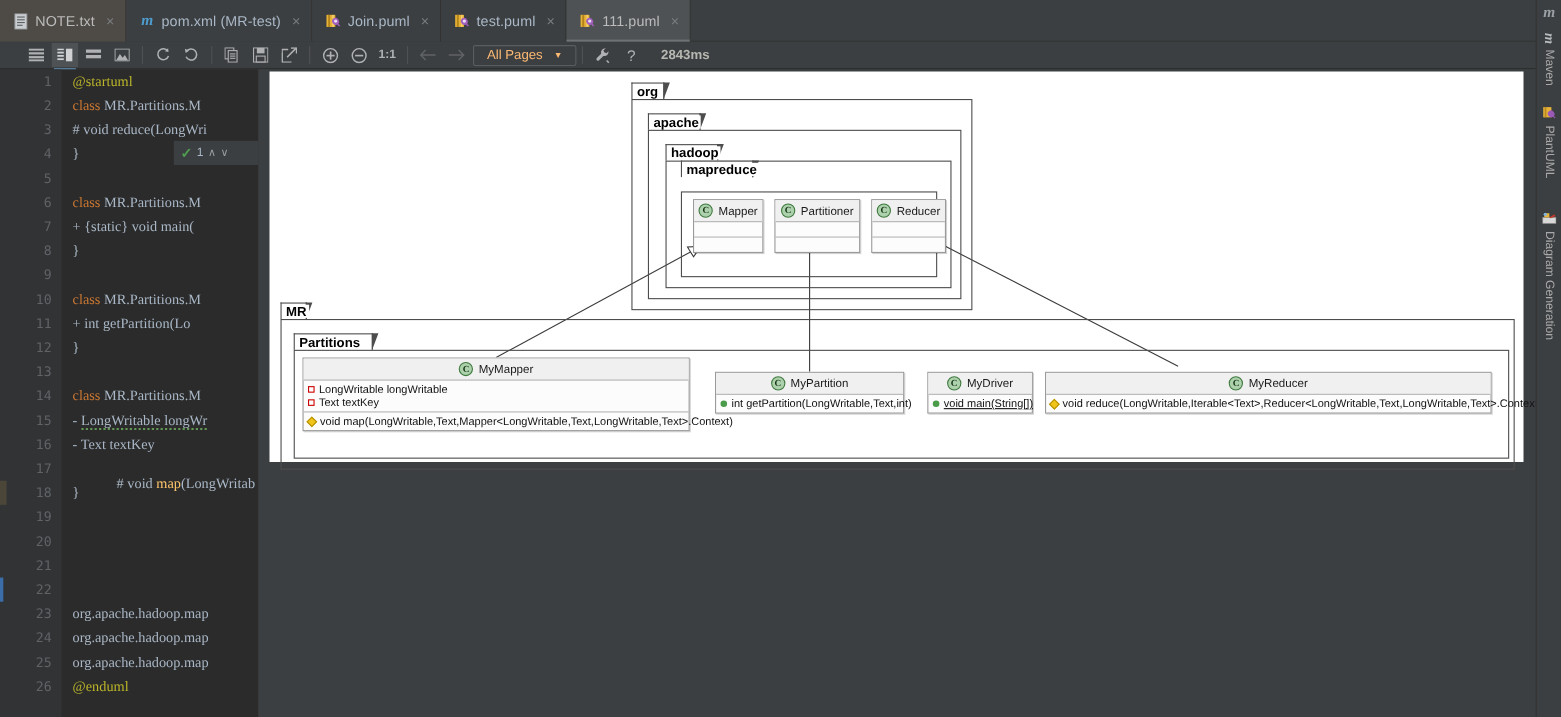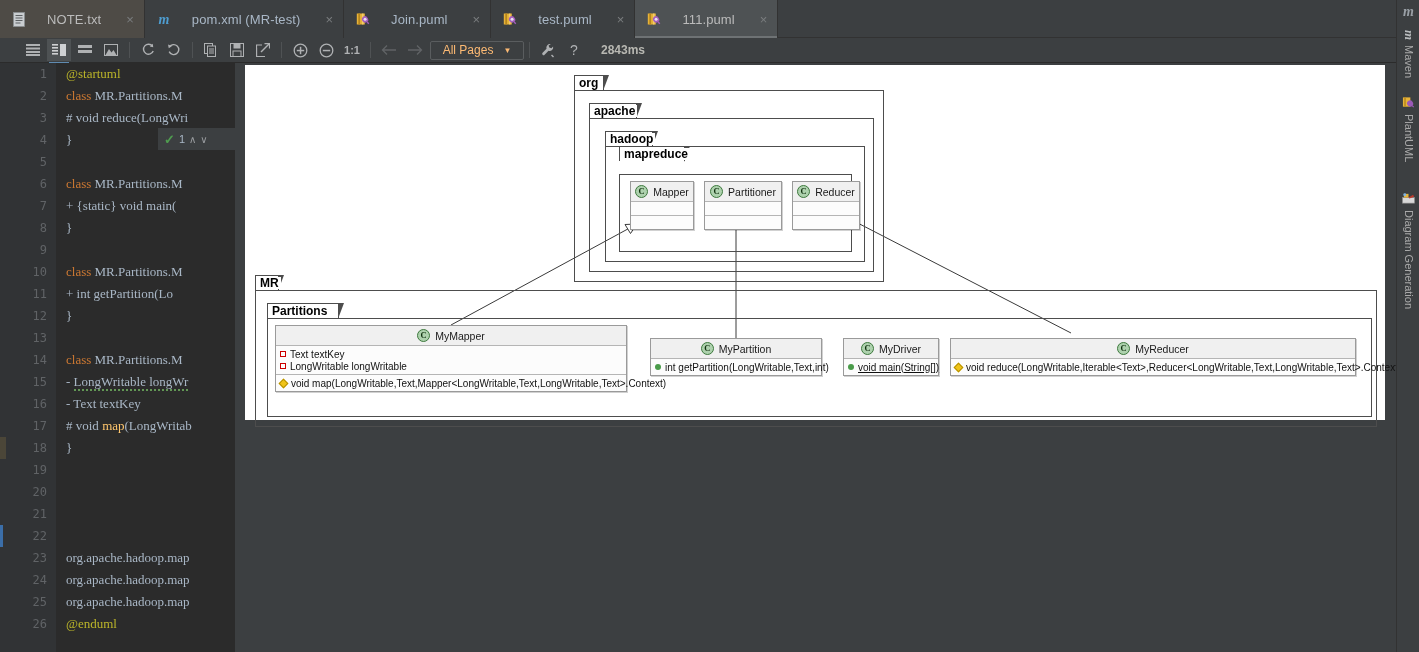--- a/index.html
+++ b/index.html
@@ -11,21 +11,21 @@
   }
   #app { position: relative; width: 1419px; height: 652px; background: #3c3f41; }
 
   
   #tabbar {
     position: absolute; left: 0; top: 0; width: 1396px; height: 38px;
     background: #3c3f41; display: flex; align-items: stretch;
     border-bottom: 1px solid #323232;
   }
   .tab {
-    display: flex; align-items: center; gap: 21px;
+    display: flex; align-items: center; gap: 6px;
     padding: 0 10px 0 12px; height: 38px;
     font-size: 13px; color: #bbbbbb; white-space: nowrap;
     border-right: 1px solid #323232;
     position: relative;
   }
   .tab.inactive-shaded { background: #4e4b46; }
   .tab.plain { background: #3c3f41; }
   .tab.active { background: #4e5254; }
   .tab.active:after {
     content: ""; position: absolute; left: 0; right: 0; bottom: 0;
@@ -397,21 +397,21 @@
         <div class="cline" style="top: 132px;"><span class="plain">+ {static} void main(</span></div>
         <div class="cline" style="top: 154px;"><span class="plain">}</span></div>
         <div class="cline" style="top: 176px;"></div>
         <div class="cline" style="top: 198px;"><span class="kw">class </span><span class="plain">MR.Partitions.M</span></div>
         <div class="cline" style="top: 220px;"><span class="plain">+ int getPartition(Lo</span></div>
         <div class="cline" style="top: 242px;"><span class="plain">}</span></div>
         <div class="cline" style="top: 264px;"></div>
         <div class="cline" style="top: 286px;"><span class="kw">class </span><span class="plain">MR.Partitions.M</span></div>
         <div class="cline" style="top: 308px; text-align: center;"><span class="plain">- </span><span class="squig">LongWritable longWr</span></div>
         <div class="cline" style="top: 330px;"><span class="plain">- Text textKey</span></div>
-        <div class="cline" style="top: 352px;"><span class="plain"># void </span><span class="meth">map</span><span class="plain">(LongWritab</span></div>
+        <div class="cline" style="top: 366px; margin-left: 40px;"><span class="plain"># void </span><span class="meth">map</span><span class="plain">(LongWritab</span></div>
         <div class="cline" style="top: 374px;"><span class="plain">}</span></div>
         <div class="cline" style="top: 396px;"></div>
         <div class="cline" style="top: 418px;"></div>
         <div class="cline" style="top: 440px;"></div>
         <div class="cline" style="top: 462px;"></div>
         <div class="cline" style="top: 484px;"><span class="plain">org.apache.hadoop.map</span></div>
         <div class="cline" style="top: 506px;"><span class="plain">org.apache.hadoop.map</span></div>
         <div class="cline" style="top: 528px;"><span class="plain">org.apache.hadoop.map</span></div>
         <div class="cline" style="top: 550px;"><span class="tag">@enduml</span></div>
       </div>
@@ -500,25 +500,25 @@
             </div>
           </div>
           <div class="cls" style="left: 30px; top: 260px; width: 352px;">
             <div class="cls-hdr">
         <span class="cbadge">C</span>
         <span>MyMapper</span>
       </div>
             <div class="cls-sec">
               <div class="crow">
              <span class="mk-priv"></span>
-             <span class="">Text textKey</span>
+             <span class="">LongWritable longWritable</span>
            </div>
               <div class="crow">
              <span class="mk-priv"></span>
-             <span class="">LongWritable longWritable</span>
+             <span class="">Text textKey</span>
            </div>
             </div>
             <div class="cls-sec">
               <div class="crow">
              <span class="mk-prot"></span>
              <span class="">void map(LongWritable,Text,Mapper&lt;LongWritable,Text,LongWritable,Text&gt;.Context)</span>
            </div>
             </div>
           </div>
           <div class="cls" style="left: 405px; top: 273px; width: 172px;">

